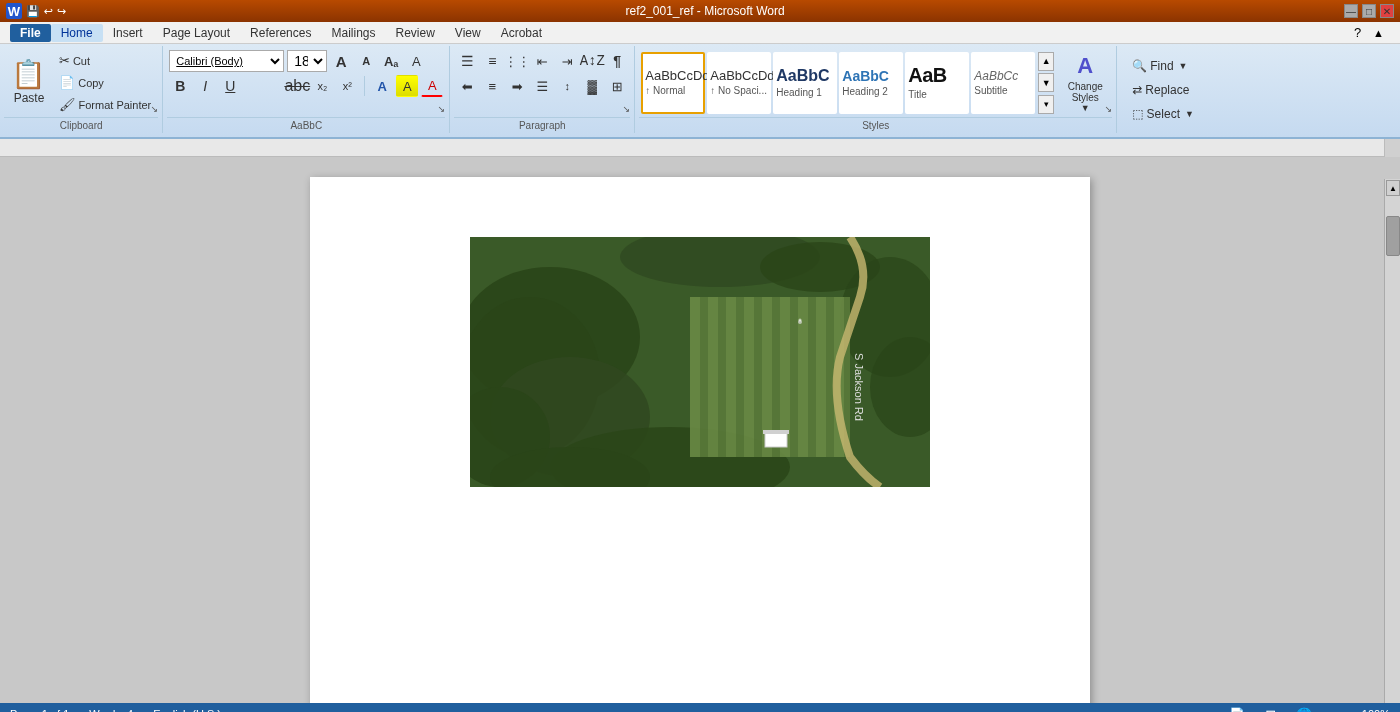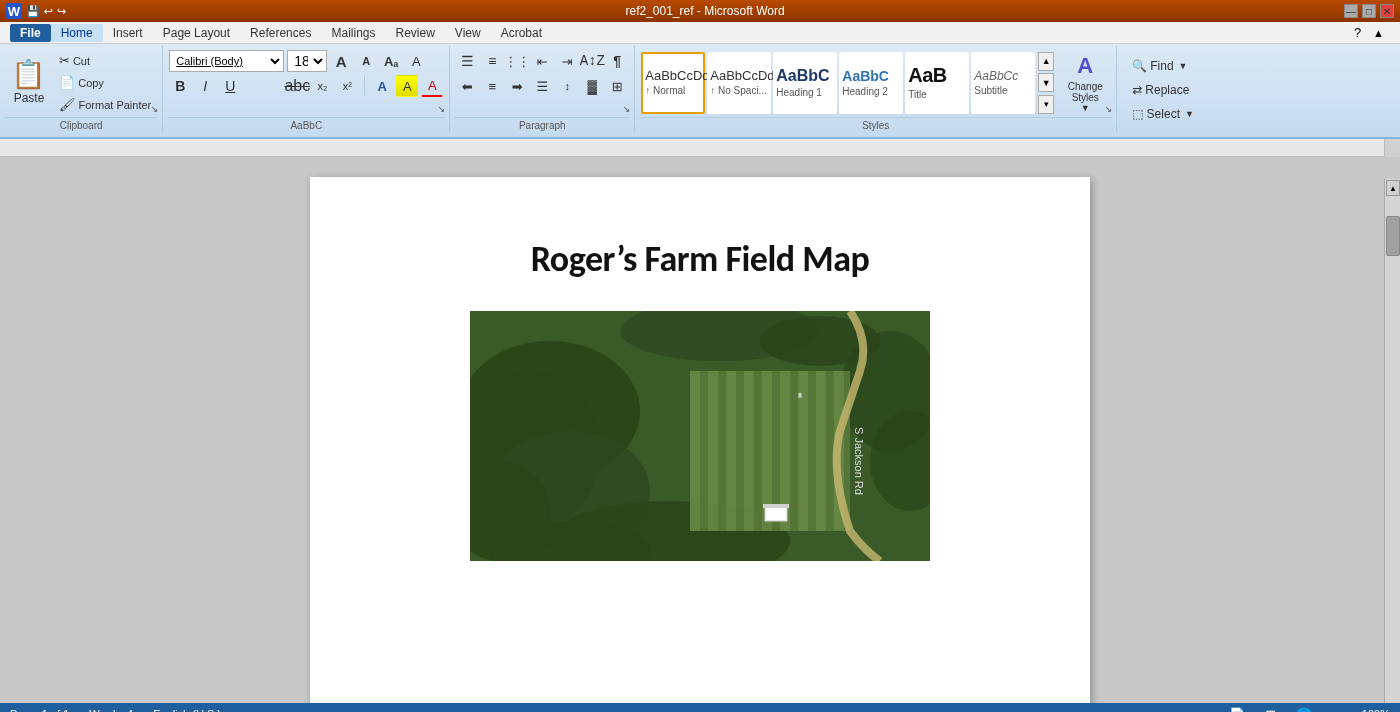--- a/index.html
+++ b/index.html
@@ -527,21 +527,20 @@
 
   <div style="flex:1;"></div>
 </div>
 
 <div style="height:18px;background:#e8e8e8;border-bottom:1px solid #bbb;display:flex;align-items:center;padding:0 0 0 40px;font-size:9px;color:#888;position:relative;">
   <div style="width:16px;position:absolute;right:0;top:0;height:18px;background:#d0d0d0;border-left:1px solid #bbb;"></div>
 </div>
 
 <div class="doc-area">
   <div class="document">
-    <div class="doc-title">Roger’s Farm Field Map</div>
 
     <div class="doc-image">
       <svg class="farm-svg" viewBox="0 0 460 250" xmlns="http://www.w3.org/2000/svg">
 
         <rect width="460" height="250" fill="#3a5a28"></rect>
 
         <ellipse cx="80" cy="100" rx="90" ry="70" fill="#2a4518" opacity="0.9"></ellipse>
         <ellipse cx="60" cy="140" rx="70" ry="80" fill="#2a4518" opacity="0.9"></ellipse>
         <ellipse cx="100" cy="180" rx="80" ry="60" fill="#304820" opacity="0.85"></ellipse>
         <ellipse cx="30" cy="200" rx="50" ry="50" fill="#2a4518" opacity="0.9"></ellipse>

